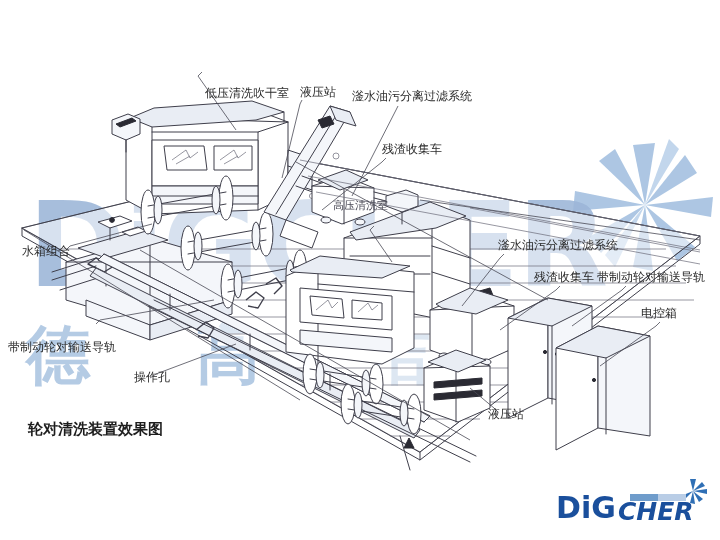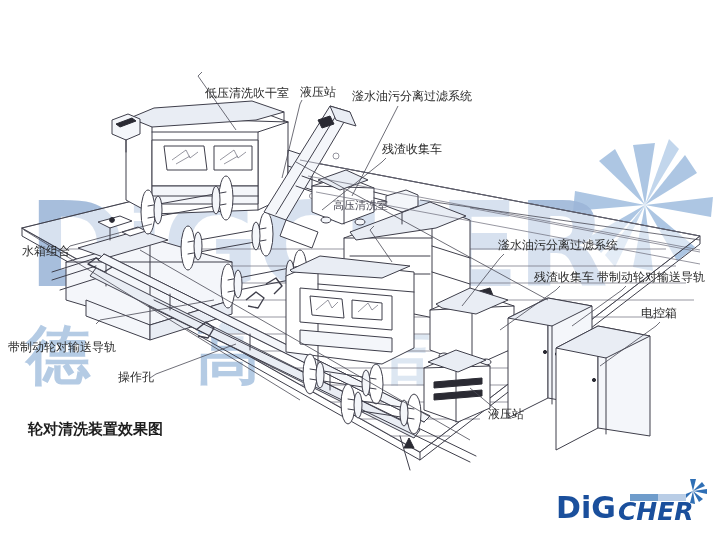--- a/index.html
+++ b/index.html
@@ -383,21 +383,21 @@
   <div class="lbl" style="left:534px;top:271px;">残渣收集车</div>
 
   <div class="lbl" style="left:597px;top:271px;">带制动轮对输送导轨</div>
 
   <div class="lbl" style="left:641px;top:307px;">电控箱</div>
 
   <div class="lbl" style="left:22px;top:245px;text-align:right;">水箱组合</div>
 
   <div class="lbl" style="left:8px;top:318px;margin-top:23px;">带制动轮对输送导轨</div>
 
-  <div class="lbl" style="left:118px;top:371px;">操作孔</div>
+  <div class="lbl" style="left:134px;top:371px;">操作孔</div>
 
   <div class="lbl" style="left:488px;top:408px;">液压站</div>
 
   <div class="title" style="left:28px;top:420px;">轮对清洗装置效果图</div>
 
   <svg id="brand" viewBox="0 0 160 56" width="160" height="56" aria-hidden="true">
 
     <g fill="#2f6fb5" transform="translate(141,13)">
       <path d="M0,0 L -3,-12 L 3,-12 Z"></path>
       <path d="M0,0 L 9,-9 L 12,-5 Z"></path>

